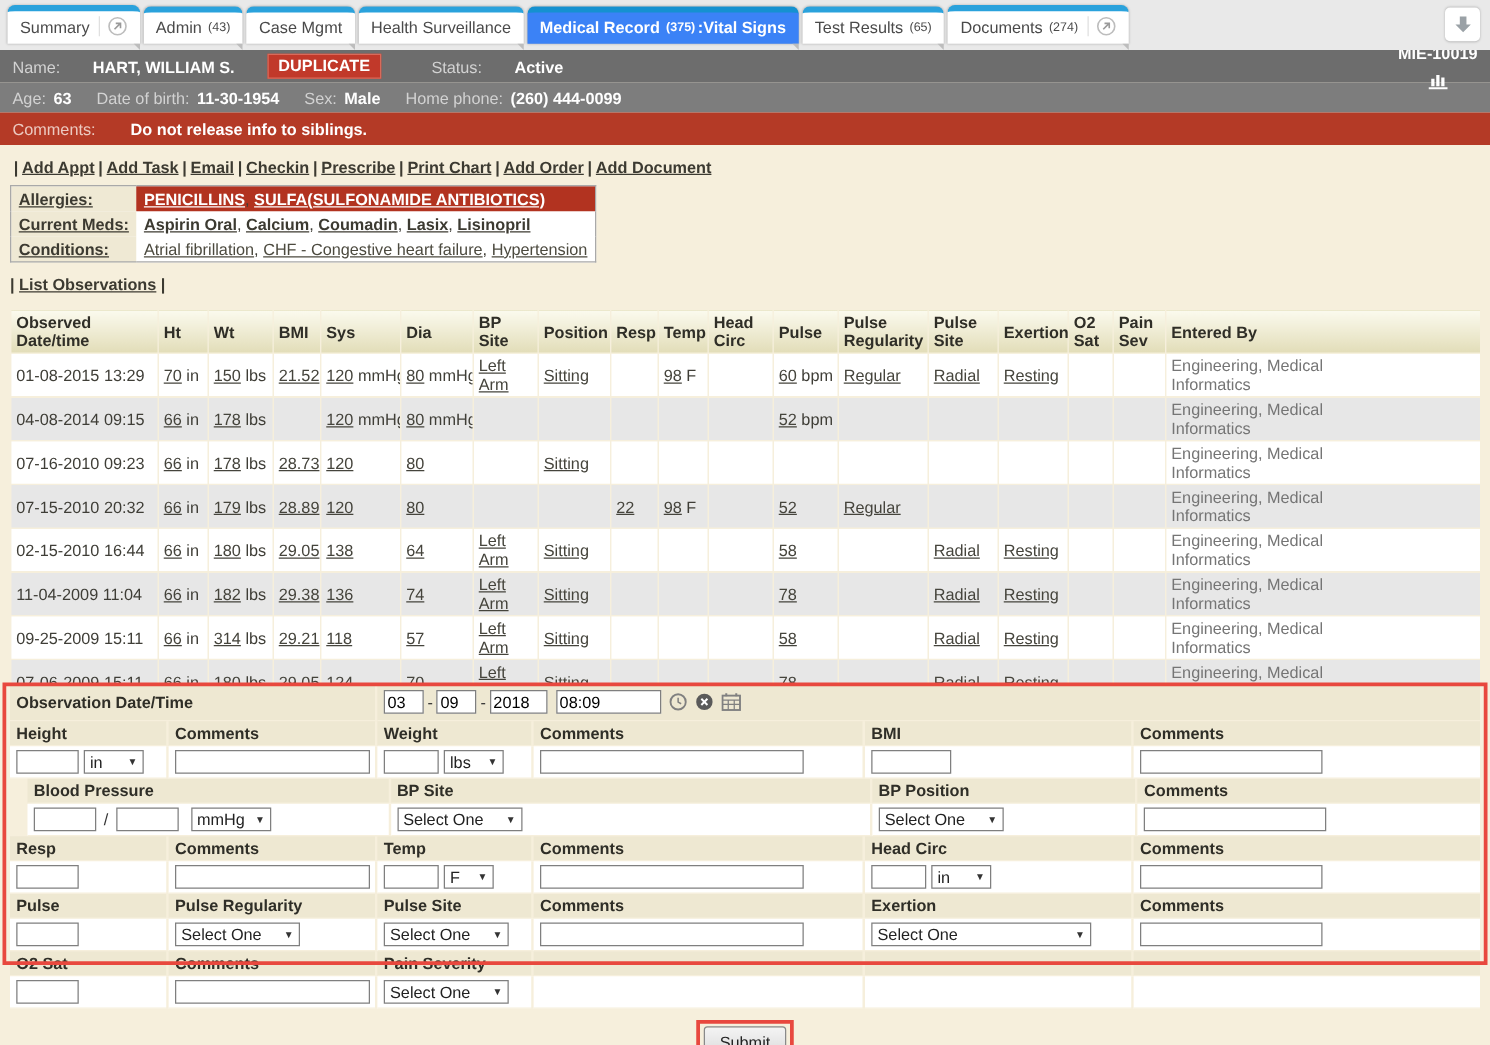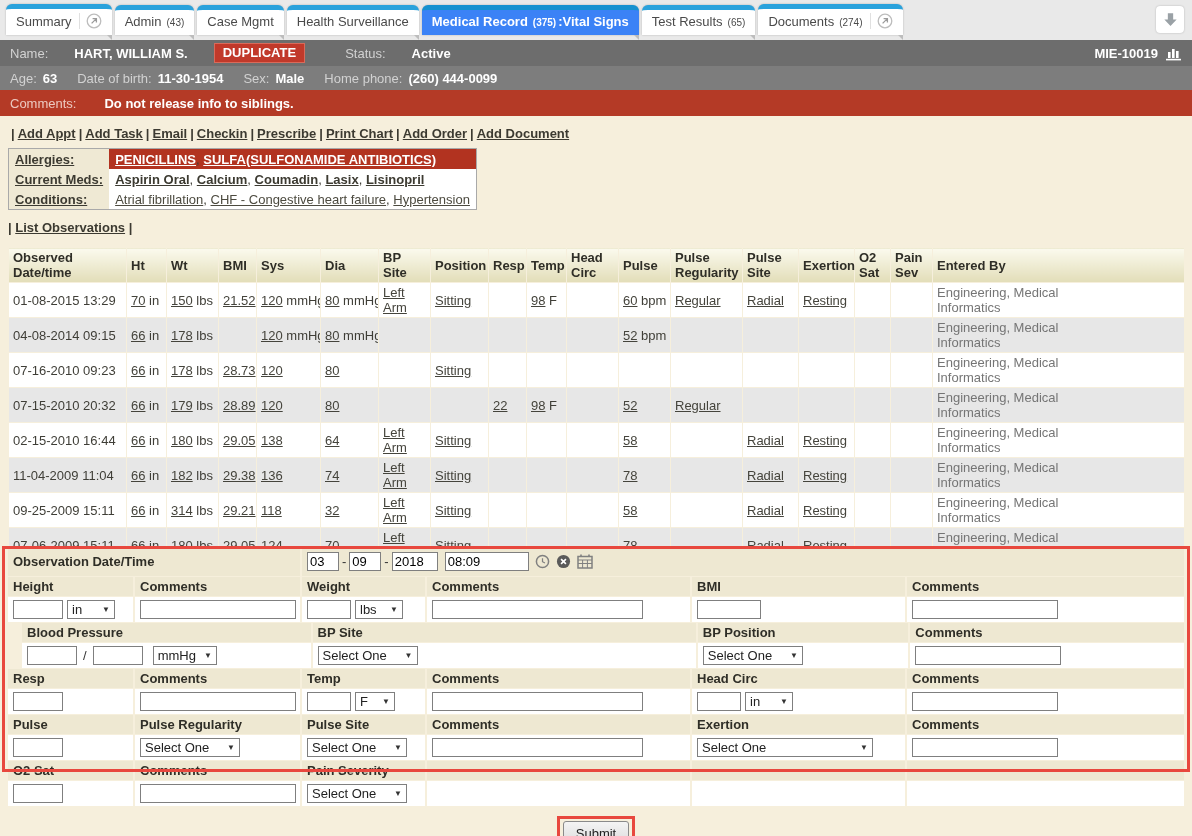--- a/index.html
+++ b/index.html
@@ -22,21 +22,21 @@
   .dl-btn{position:absolute;right:8px;top:6px;width:28px;height:27px;background:#fff;border-radius:4px;
     display:flex;align-items:center;justify-content:center;box-shadow:0 0 2px rgba(0,0,0,.25);cursor:pointer;}
   
   .name-bar{height:26px;background:#6d6d6d;color:#fff;display:flex;align-items:center;padding:0 10px;gap:26px;}
   .age-bar{height:24px;background:#7d7d7d;color:#fff;display:flex;align-items:center;padding:0 10px;gap:6px;}
   .comments-bar{height:26px;background:#b43a26;color:#fff;display:flex;align-items:center;padding:0 10px;}
   .bar-label{color:#d2d2d2;}
   .bar-value{font-weight:bold;}
   .dup-badge{background:#c1392a;border:1px solid #d96a5a;font-weight:bold;padding:0 8px;line-height:18px;cursor:pointer;}
   .gap-lg{margin-left:14px;}
-  .right-id{margin-left:auto;display:flex;align-items:center;gap:7px;font-weight:bold;}
+  .right-id{margin-left:auto;display:flex;align-items:center;gap:7px;font-weight:bold;flex-direction:column;}
   .comments-bar .bar-label{color:#ecc9c0;}
   .comments-bar .bar-value{margin-left:28px;}
   
   .content{padding:8px 8px 0 8px;position:relative;}
   .action-links{font-weight:bold;color:#3c3a31;margin:2px 0 2px 0;}
   .action-links a{color:#3c3a31;text-decoration:underline;cursor:pointer;}
   .action-links .sep{padding:0 3px;}
   .meds-box{border:1px solid #a9a9a9;background:#fff;margin-top:7px;border-collapse:collapse;}
   .meds-box td{padding:1px 6px;vertical-align:middle;height:18px;}
   .meds-label-cell{background:#efe9d4;}
@@ -358,21 +358,21 @@
             <td></td>
             <td></td>
             <td class="wrap"><span class="entered">Engineering, Medical Informatics</span></td>
           </tr>
           <tr class="r-odd">
             <td>09-25-2009 15:11</td>
             <td><a class="val">66</a><span class="unit"> in</span></td>
             <td><a class="val">314</a><span class="unit"> lbs</span></td>
             <td><a class="val">29.21</a></td>
             <td><a class="val">118</a></td>
-            <td><a class="val">32</a></td>
+            <td><a class="val">57</a></td>
             <td class="wrap"><a class="val">Left Arm</a></td>
             <td><a class="val">Sitting</a></td>
             <td></td>
             <td></td>
             <td></td>
             <td><a class="val">58</a></td>
             <td></td>
             <td><a class="val">Radial</a></td>
             <td><a class="val">Resting</a></td>
             <td></td>

